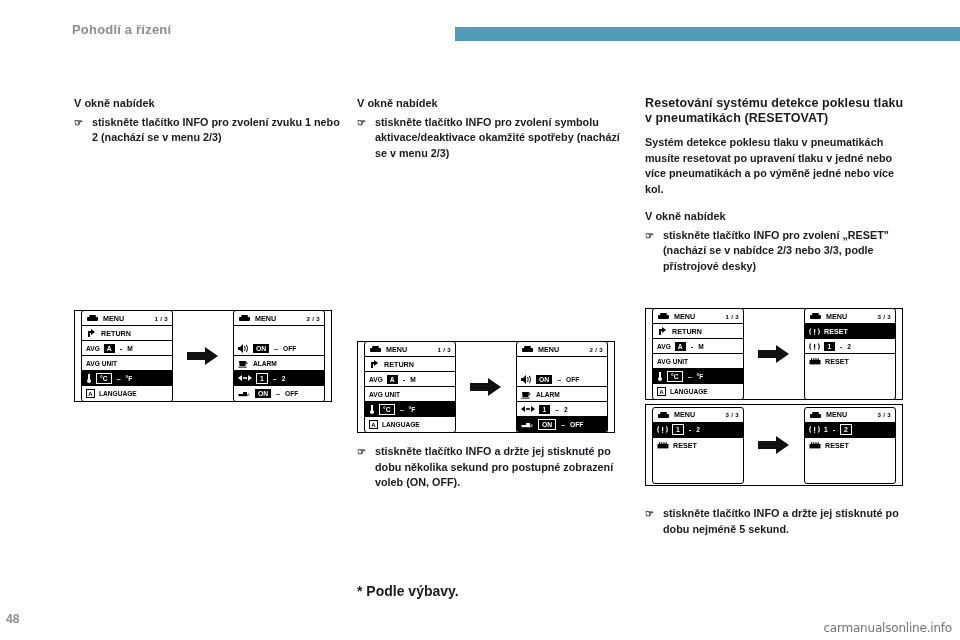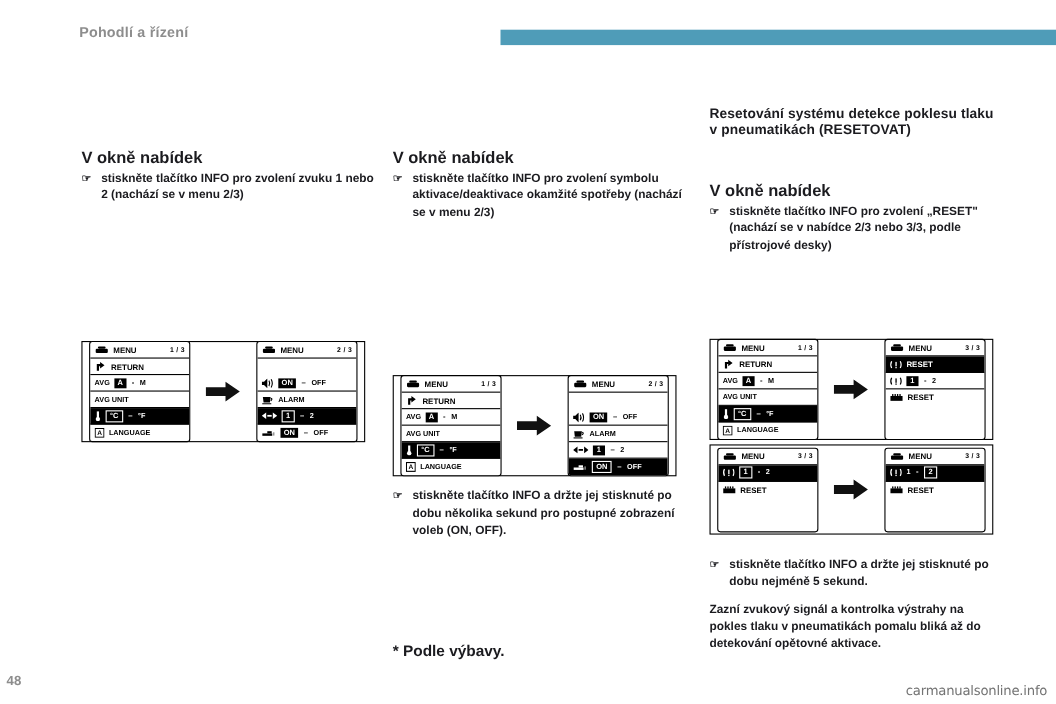--- a/index.html
+++ b/index.html
@@ -34,22 +34,22 @@
 
   h2.sec-title {
     font-size: 12.5px; font-weight: bold; color: #1b1b1f;
     line-height: 15px; margin-bottom: 9px; letter-spacing: .1px;
   }
   p.body {
     font-size: 10.8px; font-weight: bold; color: #1b1b1f;
     line-height: 15.5px; margin-bottom: 12px;
   }
   p.lead-in {
-    font-size: 15px; font-weight: bold; color: #1b1b1f;
-    line-height: 15.5px; margin-bottom: 3px; margin-top: 40px;
+    font-size: 11px; font-weight: bold; color: #1b1b1f;
+    line-height: 15.5px; margin-bottom: 3px;
   }
   .bullet-row {
     display: flex; gap: 8px;
     font-size: 10.8px; font-weight: bold; color: #1b1b1f;
     line-height: 15.5px; margin-bottom: 10px;
   }
   .bullet-mark {
     flex: 0 0 auto; width: 10px; color: #1b1b1f;
     font-size: 10px; line-height: 15.5px;
   }
@@ -162,32 +162,32 @@
     <span class="bullet-mark">☞</span>
     <span class="bullet-text">stiskněte tlačítko INFO a držte jej stisknuté po dobu několika sekund pro postupné zobrazení voleb (ON, OFF).</span>
   </div>
 </div>
 <div class="col col-mid" style="top:584px;">
   <div class="footnote">* Podle výbavy.</div>
 </div>
 
 <div class="col col-right" style="top:96px;">
   <h2 class="sec-title">Resetování systému detekce poklesu tlaku v pneumatikách (RESETOVAT)</h2>
+  <p class="body">Systém detekce poklesu tlaku v pneumatikách musíte resetovat po upravení tlaku v jedné nebo více pneumatikách a po výměně jedné nebo více kol.</p>
   <p class="lead-in">V okně nabídek</p>
   <div class="bullet-row">
     <span class="bullet-mark">☞</span>
     <span class="bullet-text">stiskněte tlačítko INFO pro zvolení „RESET" (nachází se v nabídce 2/3 nebo 3/3, podle přístrojové desky)</span>
   </div>
 </div>
 <div class="col col-right" style="top:506px;">
   <div class="bullet-row">
     <span class="bullet-mark">☞</span>
     <span class="bullet-text">stiskněte tlačítko INFO a držte jej stisknuté po dobu nejméně 5 sekund.</span>
   </div>
-  <p class="body">Zazní zvukový signál a kontrolka výstrahy na pokles tlaku v pneumatikách pomalu bliká až do detekování opětovné aktivace.</p>
 </div>
 
 <div class="figure" id="fig-sound">
 
   <div class="lcd">
     <div class="lcd-row titlebar">
       <svg class="ic" width="13" height="8" viewBox="0 0 13 8">
         <rect x="1" y="3" width="11" height="4" rx="1" fill="#000"></rect>
           <rect x="3" y="1" width="7" height="2" rx="1" fill="#000"></rect>
       </svg>

